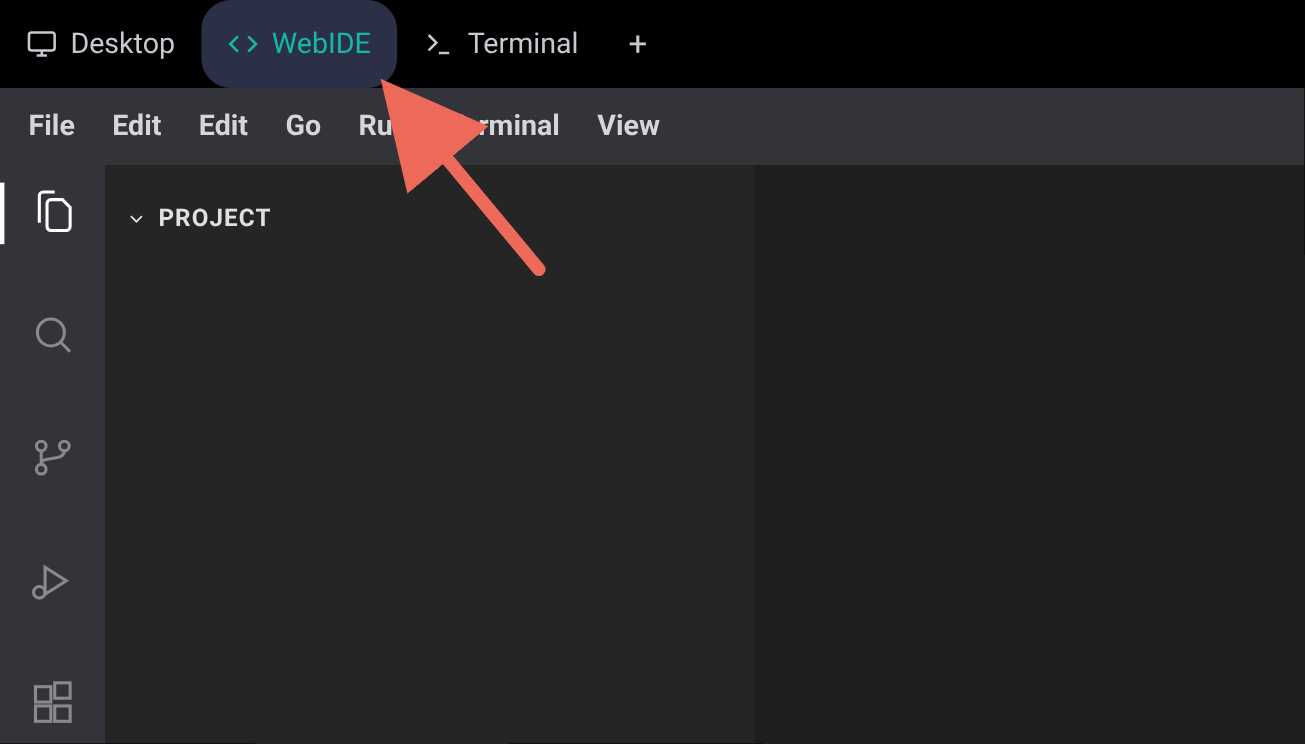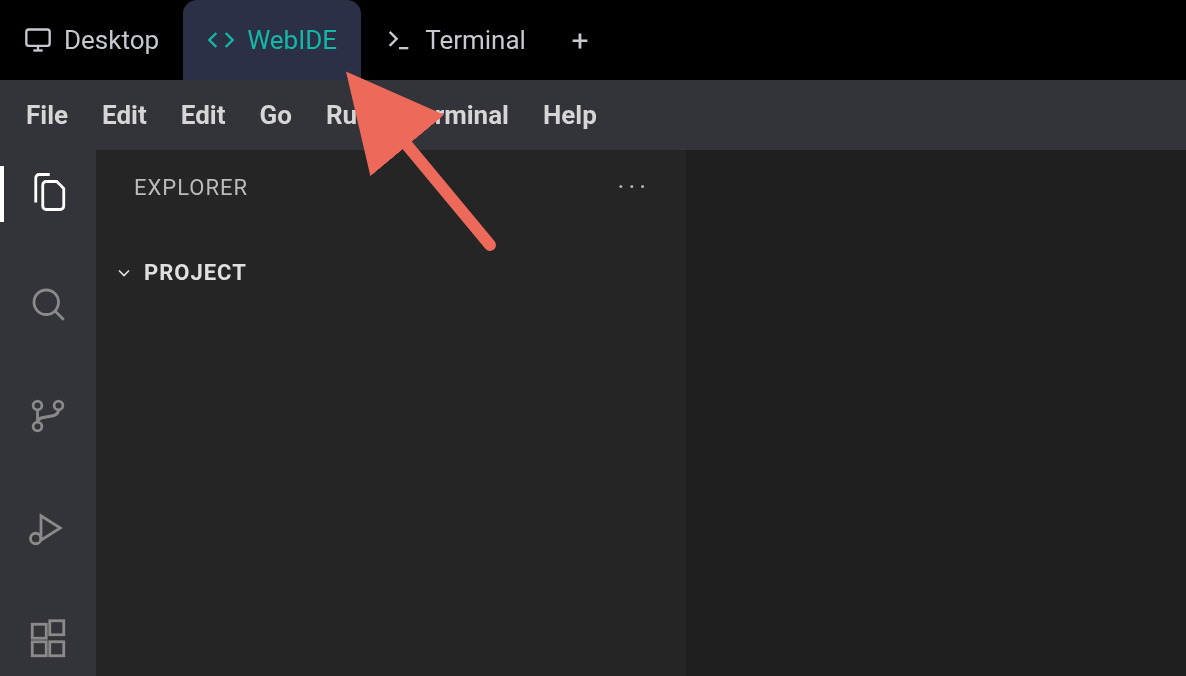--- a/index.html
+++ b/index.html
@@ -18,20 +18,21 @@
     align-items: center;
     gap: 12px;
     padding: 0 24px;
     color: #c7c9d1;
     font-size: 26px;
     font-weight: 400;
     cursor: pointer;
     border-top-left-radius: 14px;
     border-top-right-radius: 14px;
     position: relative;
+    border-radius: 27px;
   }
   .top-tab.active {
     background: #2c3047;
     color: #14b8a6;
   }
   .top-tab .icon { display: inline-flex; align-items: center; justify-content: center; width: 28px; height: 28px; }
   .add-tab {
     display: flex;
     align-items: center;
     justify-content: center;
@@ -180,21 +181,21 @@
   </div>
 </div>
 
 <div class="menubar">
   <span class="menu-item">File</span>
   <span class="menu-item">Edit</span>
   <span class="menu-item">Edit</span>
   <span class="menu-item">Go</span>
   <span class="menu-item">Run</span>
   <span class="menu-item">Terminal</span>
-  <span class="menu-item">Help</span>
+  <span class="menu-item">View</span>
 </div>
 
 <div class="body-row">
 
   <div class="activity-bar">
     <div class="activity-item active">
       <span>
         <svg viewBox="0 0 24 24" fill="none" stroke="currentColor" stroke-width="1.6">
             <path d="M13 2H7a2 2 0 0 0-2 2v14"></path>
             <path d="M17 6h-6a2 2 0 0 0-2 2v12a2 2 0 0 0 2 2h8a2 2 0 0 0 2-2V10z"></path>
@@ -234,24 +235,20 @@
             <rect x="3" y="3" width="8" height="8"></rect>
             <rect x="3" y="13" width="8" height="8"></rect>
             <rect x="13" y="13" width="8" height="8"></rect>
             <rect x="13" y="1" width="8" height="8"></rect>
           </svg>
       </span>
     </div>
   </div>
 
   <div class="sidebar">
-    <div class="sidebar-header">
-      <span>EXPLORER</span>
-      <span class="more">···</span>
-    </div>
     <div class="sidebar-section">
       <span class="chevron">
         <svg viewBox="0 0 24 24" width="20" height="20" fill="none" stroke="currentColor" stroke-width="2">
             <polyline points="6 9 12 15 18 9"></polyline>
           </svg>
       </span>
       <span>PROJECT</span>
     </div>
   </div>
 

